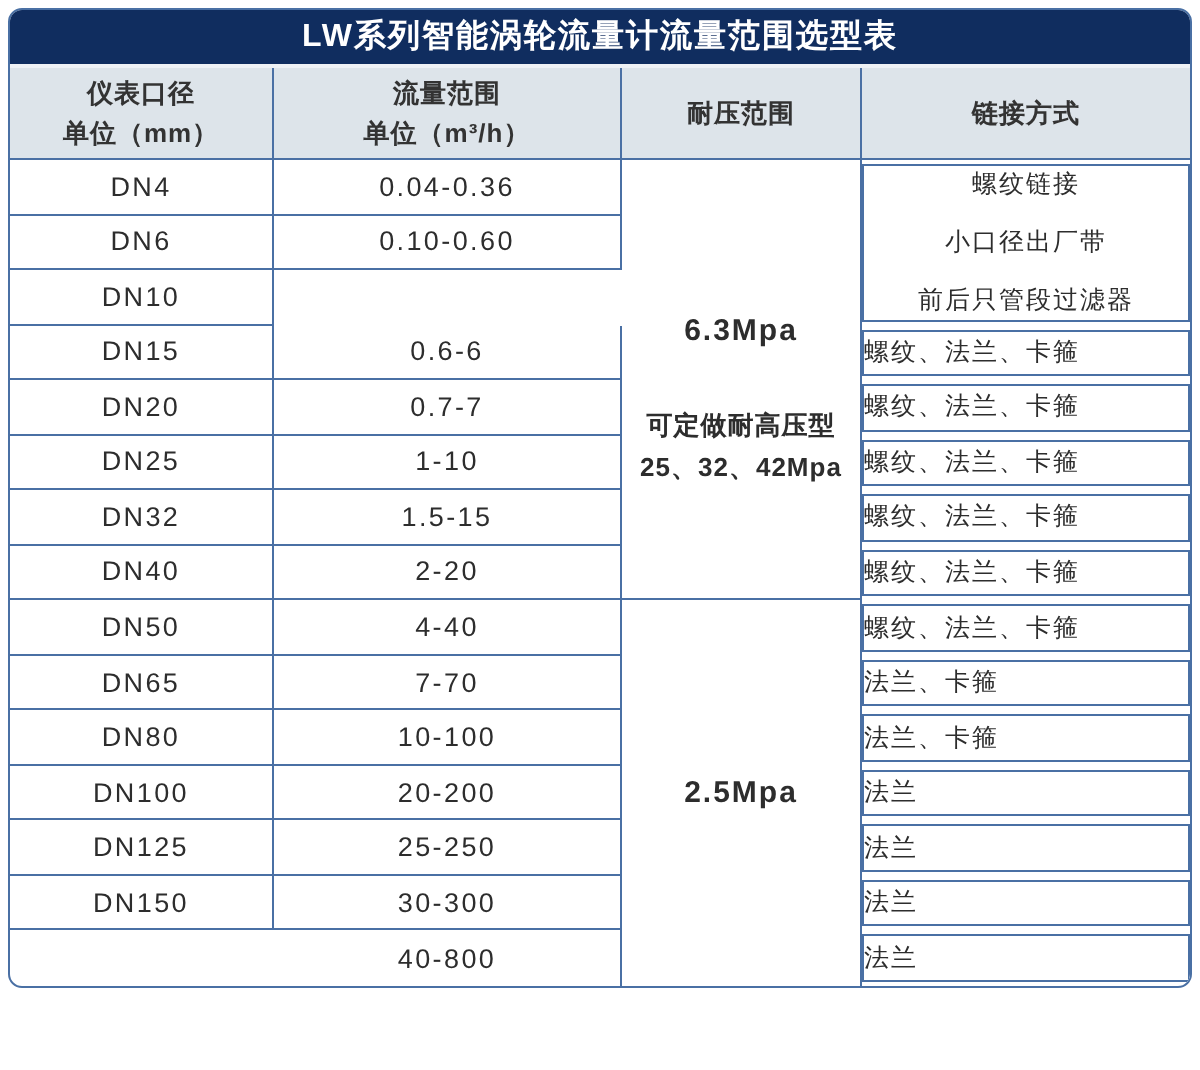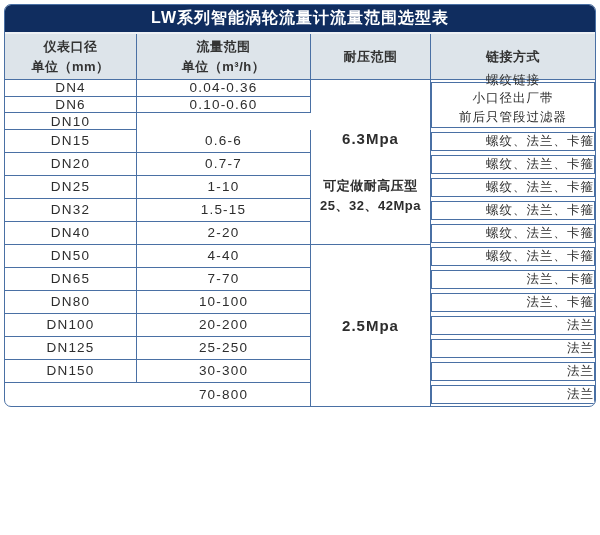--- a/index.html
+++ b/index.html
@@ -1,20 +1,20 @@
 <!DOCTYPE html>
 <html style="--title-bg: #102d5f; --header-bg: #dde4ea; --border: #4a70a4; --text: #2d2d2d;"><head>
 <meta charset="utf-8">
 <style>
   * { margin:0; padding:0; box-sizing:border-box; }
   html,body { width:600px; height:535px; background:#ffffff; }
   body { font-family:"Liberation Sans","DejaVu Sans",sans-serif; }
   .stage { position:relative; width:600px; height:535px; background:#ffffff; overflow:hidden; }
   .spec-table {
-    position:absolute; left:4px; top:4px; width:592px; height:403px;
+    position:absolute; left:4px; top:4px; width:592px; height:490px;
     background:#ffffff;
     border:1px solid var(--border, #4a70a4);
     border-radius:7px; overflow:hidden;
     display:grid;
     grid-template-columns:132px 174px 120px 1fr;
     grid-template-rows:29px 46px repeat(15, 1fr);
   }
   .title-bar {
     grid-area:1 / 1 / 2 / 5;
     background:var(--title-bg, #102d5f);
@@ -45,21 +45,21 @@
     display:flex; flex-direction:column; align-items:center; justify-content:center;
     background:#ffffff; text-align:center;
   }
   .pcell.first { border-bottom:1px solid var(--border, #4a70a4); padding-top:22px; }
   .pvalue { font-size:15px; font-weight:bold; color:var(--text, #2d2d2d); letter-spacing:1px; }
   .pnote { margin-top:29px; font-size:13px; font-weight:bold; color:var(--text, #2d2d2d); line-height:1.55; letter-spacing:0.5px; }
   .pnote span { display:block; }
   .ccell {
     margin:2px 0;
     border:1px solid var(--border, #4a70a4);
-    display:flex; align-items:center; justify-content:flex-end;
+    display:flex; align-items:center; justify-content:space-between;
     font-size:12.5px; font-weight:500; color:var(--text, #2d2d2d);
     letter-spacing:1px; background:#ffffff; text-align:center;
   }
   .ccell.multi { flex-direction:column; line-height:1.5; }
 </style>
 </head>
 <body>
 
 <div class="stage">
   <div class="spec-table">
@@ -102,21 +102,21 @@
     <div class="dcell" style="grid-area:7/2">0.7-7</div>
     <div class="dcell" style="grid-area:8/2">1-10</div>
     <div class="dcell" style="grid-area:9/2">1.5-15</div>
     <div class="dcell" style="grid-area:10/2">2-20</div>
     <div class="dcell" style="grid-area:11/2">4-40</div>
     <div class="dcell" style="grid-area:12/2">7-70</div>
     <div class="dcell" style="grid-area:13/2">10-100</div>
     <div class="dcell" style="grid-area:14/2">20-200</div>
     <div class="dcell" style="grid-area:15/2">25-250</div>
     <div class="dcell" style="grid-area:16/2">30-300</div>
-    <div class="dcell nb" style="grid-area:17/2">70-800</div>
+    <div class="dcell nb" style="grid-area:17/2">40-800</div>
 
     <div class="pcell first" style="grid-area:3/3/11/4">
       <span class="pvalue">6.3Mpa</span>
       <span class="pnote">
         <span>可定做耐高压型</span>
         <span>25、32、42Mpa</span>
       </span>
     </div>
     <div class="pcell" style="grid-area:11/3/18/4">
       <span class="pvalue">2.5Mpa</span>

